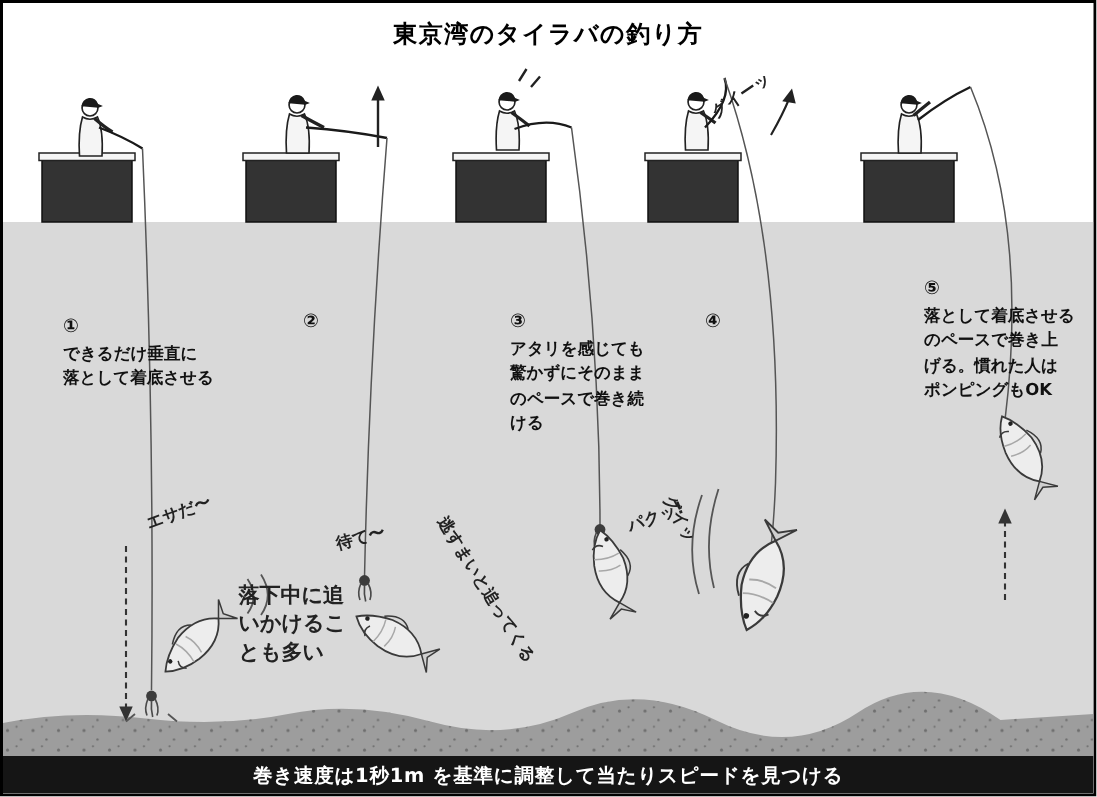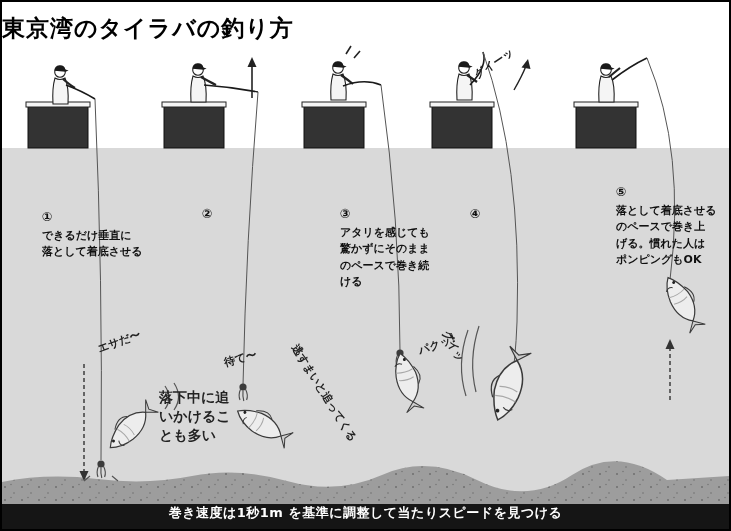--- a/index.html
+++ b/index.html
@@ -5,36 +5,36 @@
   * { margin:0; padding:0; box-sizing:border-box; }
   html,body { background:#fff; }
   body { font-family:"DejaVu Sans","Liberation Sans",sans-serif; }
   .frame {
     position:relative; width:731px; height:531px;
     border:2px solid #000; background:#fff; overflow:hidden;
   }
   .art { position:absolute; left:0; top:0; }
   .title {
     position:absolute; top:11px; left:0; width:100%;
-    text-align:left; font-size:23px; font-weight:bold;
+    text-align:center; font-size:16px; font-weight:bold;
     letter-spacing:1px; color:#000;
   }
   .step {
     position:absolute; font-size:11px; font-weight:600;
     line-height:1.5; color:#111;
   }
   .step-num { font-size:12.5px; margin-bottom:1px; }
   .step-text { white-space:pre-line; }
   .callout {
     position:absolute; font-size:11px; font-weight:600;
     color:#222; white-space:pre-line; line-height:1.35;
   }
   .footer {
     position:absolute; left:0; right:0; bottom:0; height:25px;
-    background:#151515; color:#fff; display:flex; align-items:flex-start;
+    background:#151515; color:#fff; display:flex; align-items:center;
     justify-content:center; font-size:13px; font-weight:bold;
     letter-spacing:0.5px;
   }
 </style>
 </head>
 <body>
 
 <div class="frame">
 
   <svg class="art" width="727" height="527" viewBox="0 0 727 527">

